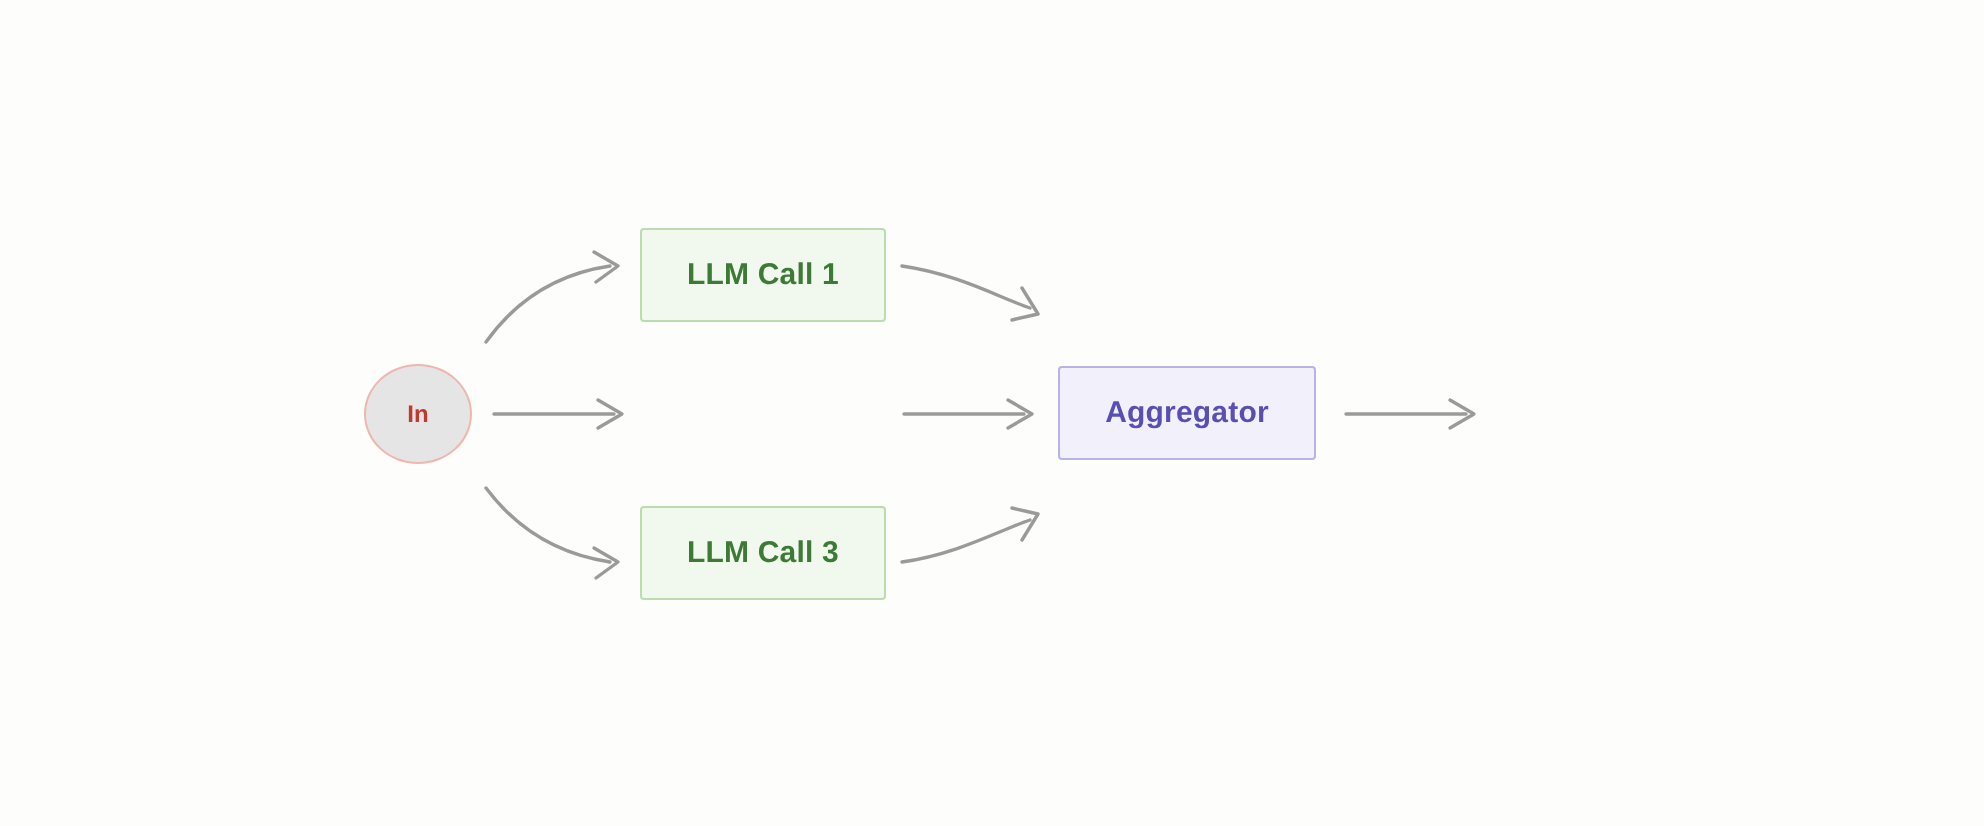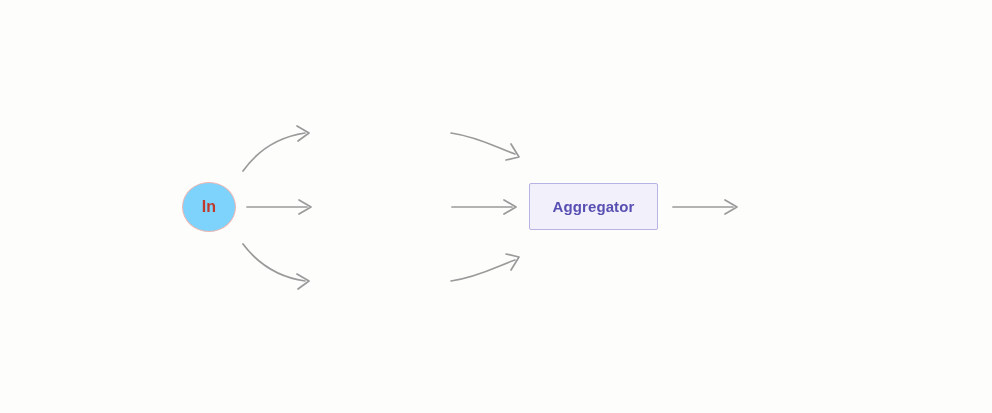--- a/index.html
+++ b/index.html
@@ -29,23 +29,23 @@
     position: absolute;
     box-sizing: border-box;
     display: flex;
     align-items: center;
     justify-content: center;
     font-weight: bold;
     letter-spacing: 0.1px;
     z-index: 2;
   }
   .node-terminal {
-    font-size: 16px;
+    font-size: 12px;
     color: #c0392b;
-    background: #7dd3fc;
+    background: #e5e5e5;
     border: 1.3px solid #f0b6b0;
   }
   #node-in {
     left: 182px;
     top: 182px;
     width: 54px;
     height: 50px;
     border-radius: 50%;
   }
   #node-out {
@@ -121,19 +121,21 @@
       <g>
         <path d="M 673,207 L 733,207"></path>
         <path d="M 725,200 L 737,207 L 725,214"></path>
       </g>
 
     </g>
   </svg>
 
   <div class="node node-terminal" id="node-in">In</div>
 
+  <div class="node node-llm" id="node-llm-1">LLM Call 1</div>
 
 
+  <div class="node node-llm" id="node-llm-3">LLM Call 3</div>
 
   <div class="node" id="node-aggregator">Aggregator</div>
 
 
 </div>
 
 </body></html>

